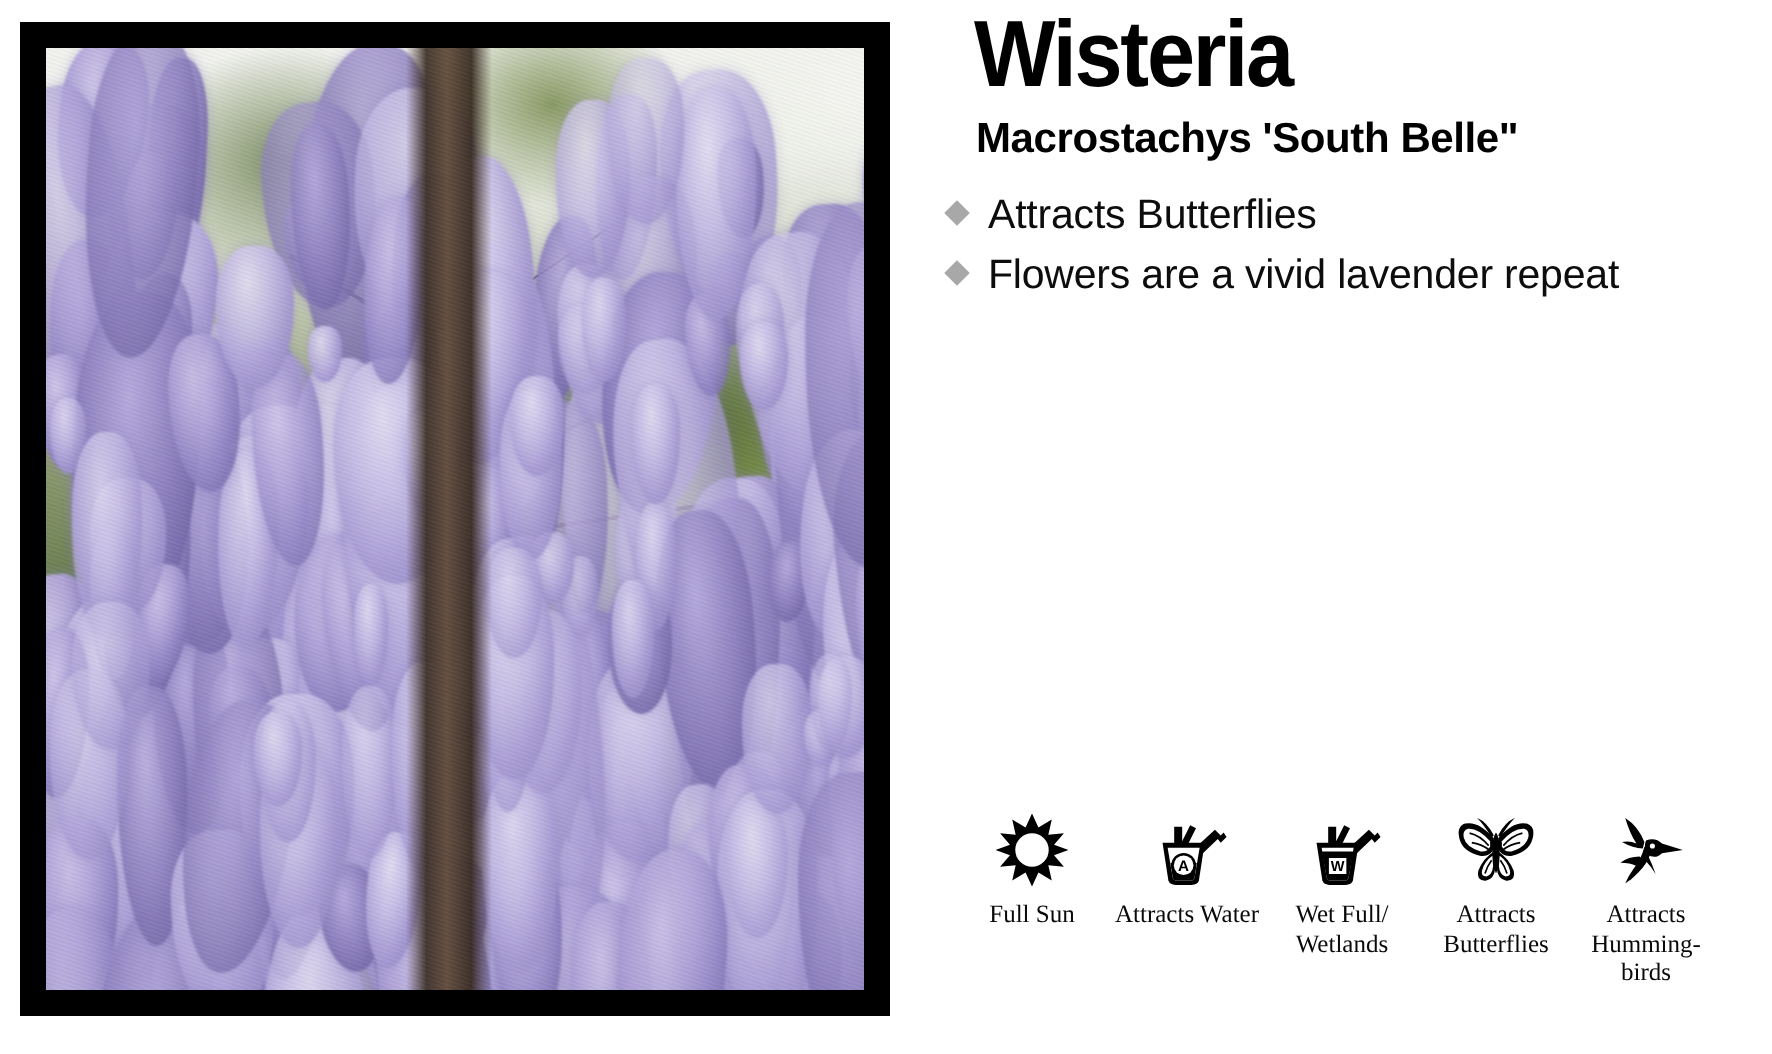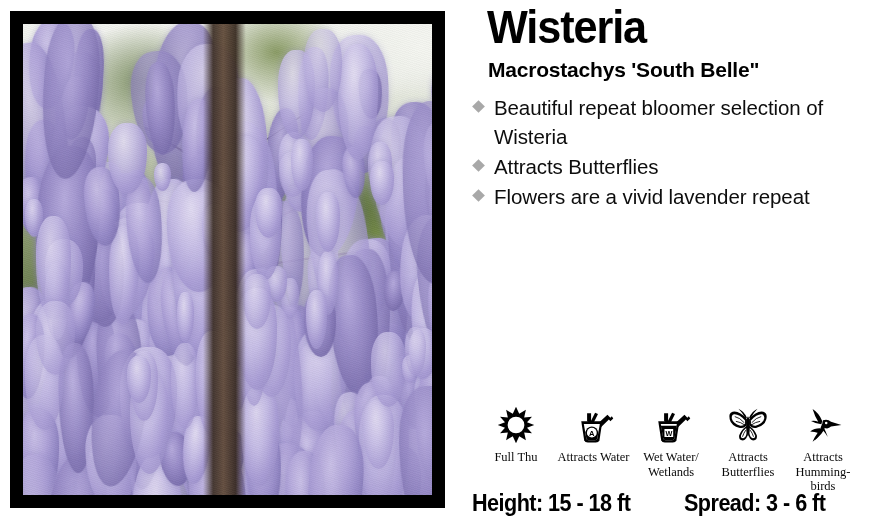--- a/index.html
+++ b/index.html
@@ -484,42 +484,38 @@
 
 <div id="content">
 
   <div id="plant-title">Wisteria</div>
 
   <div id="botanical-name">Macrostachys 'South Belle"</div>
 
   <ul id="features-list">
     <li class="feature-item">
       <span class="bullet-diamond"></span>
-      <span>Beautiful repeat bloomer selection of Wisteria</span>
-    </li>
-    <li class="feature-item">
-      <span class="bullet-diamond"></span>
       <span>Attracts Butterflies</span>
     </li>
     <li class="feature-item">
       <span class="bullet-diamond"></span>
       <span>Flowers are a vivid lavender repeat</span>
     </li>
   </ul>
 
   <div id="icon-row">
 
     <div class="icon-cell c0">
       <div class="icon-glyph">
         <svg width="38" height="38" viewBox="0 0 100 100" aria-hidden="true">
           <path fill="#000" d="M50 2 L58.5 20.5 L76 10 L71.5 30 L92 28 L79 43 L98 50 L79 57 L92 72 L71.5 70 L76 90 L58.5 79.5 L50 98 L41.5 79.5 L24 90 L28.5 70 L8 72 L21 57 L2 50 L21 43 L8 28 L28.5 30 L24 10 L41.5 20.5 Z"></path>
           <circle cx="50" cy="50" r="22" fill="#fff"></circle>
         </svg>
       </div>
-      <div class="icon-caption">Full Thu</div>
+      <div class="icon-caption">Full Sun</div>
     </div>
 
     <div class="icon-cell c1">
       <div class="icon-glyph">
         <svg width="40" height="38" viewBox="0 0 110 100" aria-hidden="true">
 
           <path fill="#000" d="M68 44 L92 22 L100 30 L104 26 L108 32 L100 40 L96 35 L74 56 Z"></path>
 
           <path fill="#000" d="M36 40 L36 18 L47 18 L47 38 L58 16 L66 20 L52 48 Z"></path>
 
@@ -543,21 +539,21 @@
           <path fill="#000" d="M36 40 L36 18 L47 18 L47 38 L58 16 L66 20 L52 48 Z"></path>
           <path fill="#000" d="M20 40 L78 40 L70 92 Q68 98 60 98 L38 98 Q30 98 28 92 Z"></path>
           <path fill="#fff" d="M27 47 L71 47 L64 88 Q63 92 58 92 L40 92 Q35 92 34 88 Z"></path>
 
           <path fill="#000" d="M27 52 L71 52 L64 88 Q63 92 58 92 L40 92 Q35 92 34 88 Z"></path>
           <rect x="34" y="58" width="30" height="28" fill="#000"></rect>
           <rect x="37" y="61" width="24" height="22" fill="#fff"></rect>
           <text x="49" y="79" font-family="Liberation Sans, sans-serif" font-size="20" font-weight="bold" text-anchor="middle" fill="#000">W</text>
         </svg>
       </div>
-      <div class="icon-caption">Wet Water/
+      <div class="icon-caption">Wet Full/
 Wetlands</div>
     </div>
 
     <div class="icon-cell c3">
       <div class="icon-glyph">
         <svg width="44" height="38" viewBox="0 0 120 100" aria-hidden="true">
           <g fill="#000">
 
             <path d="M57 30 Q48 12 34 6 Q44 16 54 33 Z"></path>
             <path d="M63 30 Q72 12 86 6 Q76 16 66 33 Z"></path>
@@ -611,18 +607,14 @@
           <circle cx="58" cy="45" r="3.2" fill="#fff"></circle>
         </svg>
       </div>
       <div class="icon-caption">Attracts
 Humming-
 birds</div>
     </div>
 
   </div>
 
-  <div id="dimensions-row">
-    <div class="dimension-text" id="height-text">Height: 15 - 18 ft</div>
-    <div class="dimension-text" id="spread-text">Spread: 3 - 6 ft</div>
-  </div>
 
 </div>
 
 </body></html>

